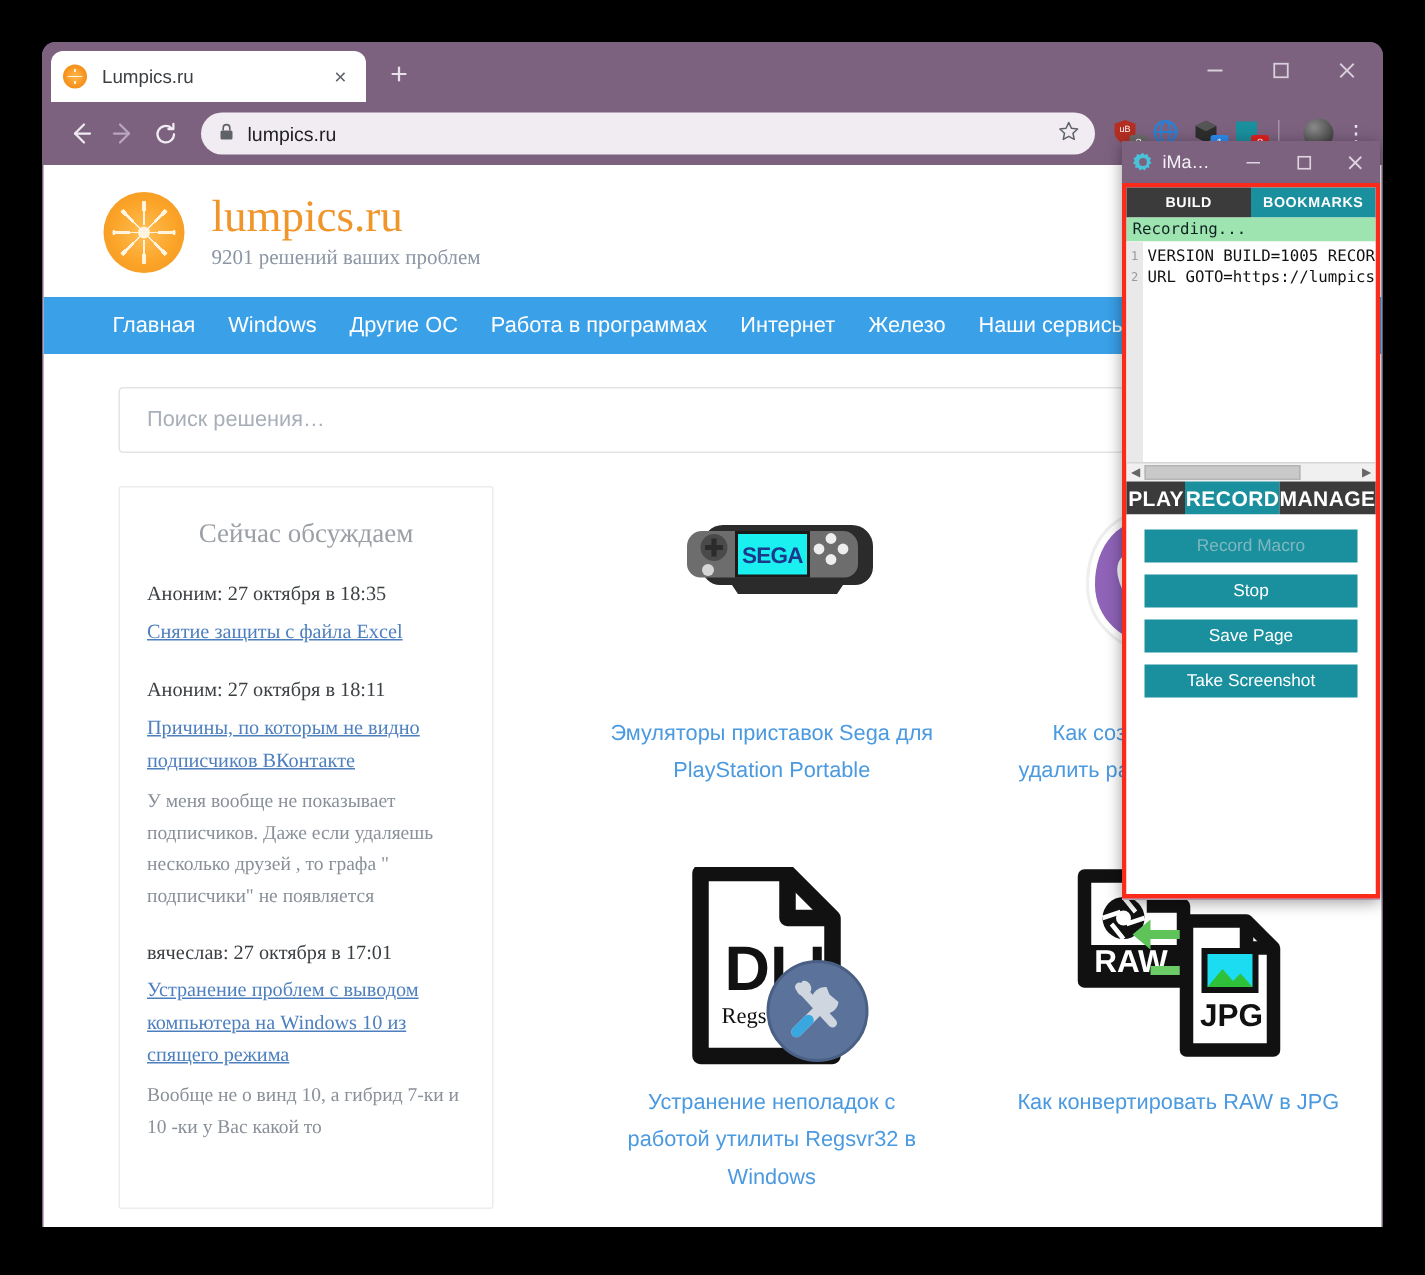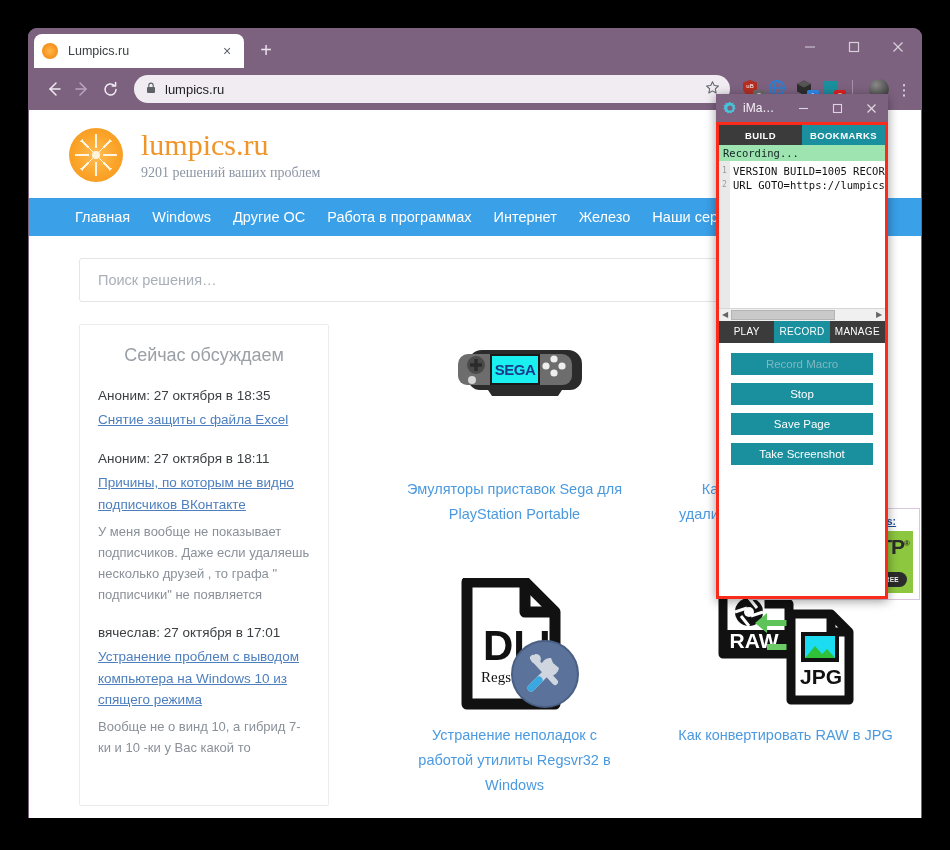--- a/index.html
+++ b/index.html
@@ -184,20 +184,21 @@
   }
   #search-placeholder { font-size: 14.5px; color: #a9afb8; }
 
   
   #content-row { display: flex; padding: 22px 0 0 50px; }
   #sidebar {
     width: 250px; flex: 0 0 auto;
     border: 1px solid #ececec; border-radius: 2px;
     padding: 20px 18px 10px 18px;
     background: #fff;
+    font-family: Liberation Serif, serif;
   }
   #sidebar-title {
     font-size: 18px; color: #9aa0a6; text-align: center; margin-bottom: 22px;
   }
   .post { margin-bottom: 20px; }
   .post-meta { font-size: 13.5px; color: #3c4043; margin-bottom: 6px; }
   .post-link {
     font-size: 13.5px; color: #4d7fbe; text-decoration: underline;
     line-height: 1.62; cursor: pointer; display: block;
   }
@@ -212,21 +213,21 @@
   }
   .article-card { text-align: center; padding: 8px 6px; }
   .article-thumb { height: 145px; display: flex; justify-content: center; }
   .article-title {
     font-size: 14.5px; color: #4b9ae0; line-height: 1.72; cursor: pointer;
     padding: 0 18px;
   }
 
   
   #imacros-window {
-    position: absolute; left: 716px; top: 94px;
+    position: absolute; left: 748px; top: 94px;
     width: 172px; height: 505px;
     background: #4c1d95;
     box-shadow: 0 2px 10px rgba(0,0,0,.4);
     z-index: 40;
   }
   #imacros-titlebar {
     height: 28px; background: #7d6280;
     display: flex; align-items: center; padding-left: 6px;
   }
   #imacros-gear {
@@ -274,21 +275,21 @@
   }
   #im-hscroll {
     height: 13px; background: #f0f0f0; border-top: 1px solid #d6d6d6;
     flex: 0 0 auto; display: flex; align-items: center;
   }
   .hs-arrow { width: 12px; text-align: center; font-size: 8px; color: #666; cursor: pointer; }
   #hs-thumb { flex: 0 0 auto; width: 104px; height: 10px; background: #c9c9c9; border: 1px solid #b4b4b4; cursor: pointer; }
   #hs-track { flex: 1 1 auto; height: 13px; }
   #im-action-tabs { display: flex; height: 22px; flex: 0 0 auto; }
   .im-atab {
-    flex: 1 1 33.33%; font-size: 10px; font-weight: normal; letter-spacing: .3px;
+    flex: 1 1 33.33%; font-size: 14px; font-weight: bold; letter-spacing: .3px;
     color: #fff; display: flex; align-items: center; justify-content: center; cursor: pointer; text-align: center;
   }
   .im-atab.dark { background: #3b3b3b; }
   .im-atab.teal { background: #1a8f9e; }
   #im-buttons { padding: 10px 12px 8px 12px; background: #fff; flex: 0 0 auto; }
   .im-btn {
     height: 22px; background: #1a8f9e; color: #fff;
     font-size: 11.5px; display: flex; align-items: center; justify-content: center;
     margin-bottom: 8px; cursor: pointer;
   }

